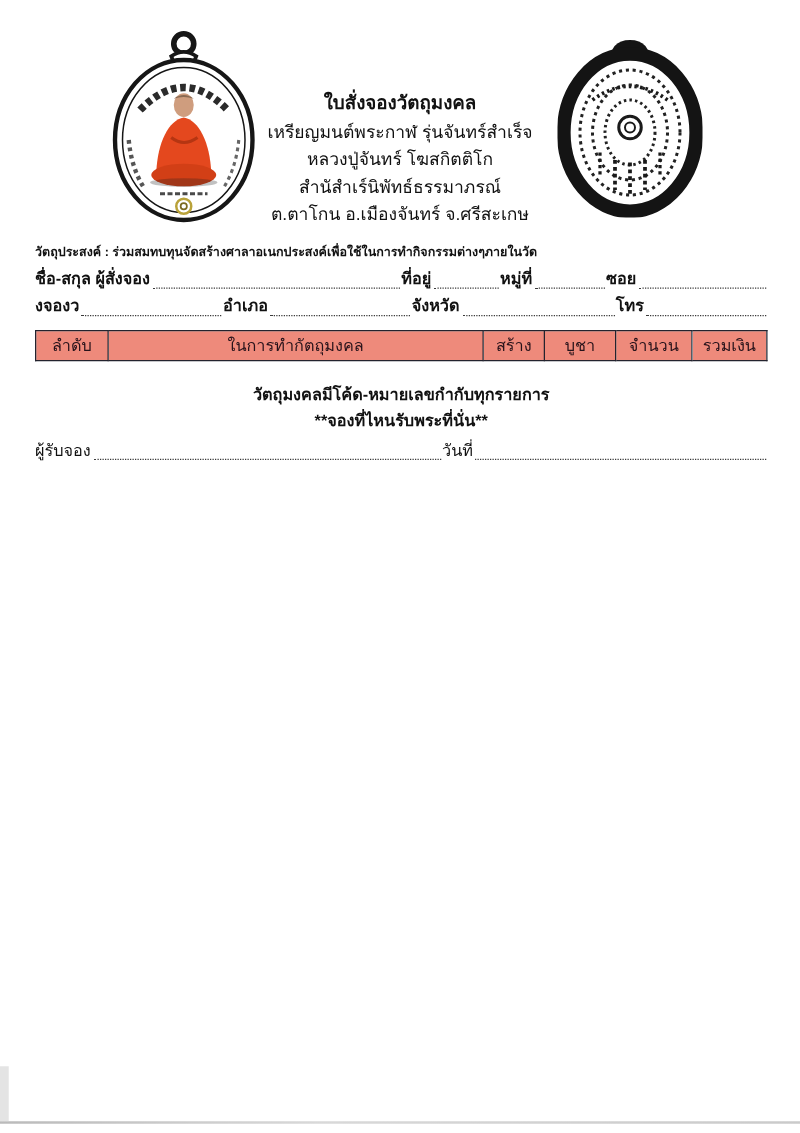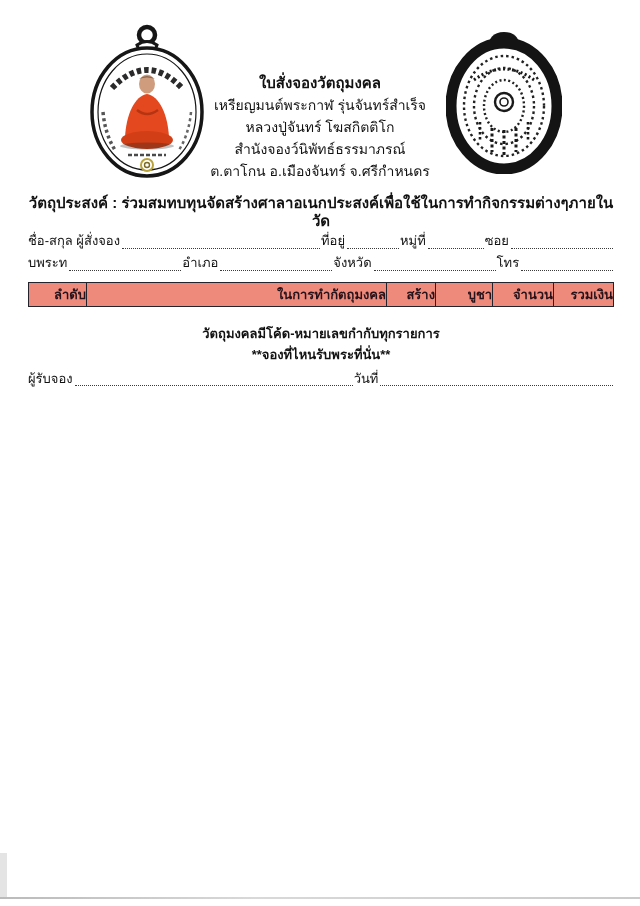--- a/index.html
+++ b/index.html
@@ -20,31 +20,31 @@
   .header{position:relative;height:190px;}
   .amulet{position:absolute;top:24px;}
   .amulet.left{left:88px;}
   .amulet.right{left:446px;top:26px;}
   .title-block{position:absolute;left:170px;width:300px;top:72px;text-align:center;color:#111;}
   .title-block .t1{font-size:15px;font-weight:bold;line-height:22px;}
   .title-block .tl{font-size:14px;line-height:22px;font-weight:500;}
 
   
   .body-col{padding:0 26px 0 28px;}
-  .purpose{font-size:15px;font-weight:600;color:#111;margin-top:4px;line-height:18px;text-align:center;}
-  .form-line{display:flex;align-items:flex-end;height:22px;font-size:13px;font-weight:400;color:#111;}
+  .purpose{font-size:10px;font-weight:600;color:#111;margin-top:4px;line-height:18px;}
+  .form-line{display:flex;align-items:flex-end;height:22px;font-size:13px;font-weight:700;color:#111;}
   .form-line .lbl{white-space:nowrap;padding-bottom:1px;}
   .dots{border-bottom:1.6px dotted #3a3a3a;height:13px;margin:0 1px 3px 2px;}
   .dots.grow{flex:1 1 auto;}
   .w200{width:198px;} .w55{width:52px;} .w58{width:56px;} .w115{width:112px;} .w125{width:122px;}
 
   
   table.order{border-collapse:collapse;width:585px;margin-top:8px;table-layout:fixed;}
   table.order th, table.order td{border:1.6px solid var(--border-dark);overflow:hidden;white-space:nowrap;}
-  table.order th{background:var(--table-header-bg);height:24px;font-size:13px;font-weight:700;color:#26121a;text-align:right;}
+  table.order th{background:var(--table-header-bg);height:24px;font-size:13px;font-weight:400;color:#26121a;}
 
   
   .footer{margin-top:16px;text-align:center;color:#111;}
   .footer .f1{font-size:13px;font-weight:600;line-height:21px;}
   .footer .f2{font-size:13px;font-weight:500;line-height:22px;}
   .footer .f3{font-size:13px;font-weight:600;line-height:21px;}
   .receiver-line{display:flex;align-items:flex-end;height:22px;font-size:13px;font-weight:500;color:#111;margin-top:2px;text-align:right;}
   .receiver-line .dots{margin-bottom:3px;}
   .w280{width:278px;}
 
@@ -75,22 +75,22 @@
       <ellipse cx="59" cy="122" rx="27" ry="3.5" fill="#222" opacity="0.28"></ellipse>
       <line x1="40" y1="131" x2="78" y2="131" stroke="#4a4a4a" stroke-width="2.5" stroke-dasharray="4 2"></line>
       <circle cx="59" cy="141" r="6" fill="#fff" stroke="#b9a23a" stroke-width="2"></circle>
       <circle cx="59" cy="141" r="2.5" fill="none" stroke="#7b6a22" stroke-width="1.4"></circle>
     </svg>
 
     <div class="title-block">
       <div class="t1">ใบสั่งจองวัตถุมงคล</div>
       <div class="tl">เหรียญมนต์พระกาฬ รุ่นจันทร์สำเร็จ</div>
       <div class="tl">หลวงปู่จันทร์ โฆสกิตติโก</div>
-      <div class="tl">สำนังจองว์นิพัทธ์ธรรมาภรณ์</div>
-      <div class="tl">ต.ตาโกน อ.เมืองจันทร์ จ.ศรีกำหนดร</div>
+      <div class="tl">สำนัสำเร์นิพัทธ์ธรรมาภรณ์</div>
+      <div class="tl">ต.ตาโกน อ.เมืองจันทร์ จ.ศรีสะเกษ</div>
     </div>
 
     <svg class="amulet right" width="116" height="148" viewBox="0 0 116 148">
       <path d="M42,24 Q42,6 58,6 Q74,6 74,24 L74,32 L42,32 Z" fill="#141414"></path>
       <ellipse cx="58" cy="80" rx="53" ry="63" fill="#fff" stroke="#141414" stroke-width="11"></ellipse>
       <path d="M28,54 Q58,32 88,54" fill="none" stroke="#1a1a1a" stroke-width="3" stroke-dasharray="2 2.5"></path>
       <ellipse cx="58" cy="80" rx="40" ry="50" fill="none" stroke="#222" stroke-width="2.4" stroke-dasharray="2.5 3"></ellipse>
       <ellipse cx="58" cy="80" rx="30" ry="38" fill="none" stroke="#222" stroke-width="2.4" stroke-dasharray="2.5 3"></ellipse>
       <ellipse cx="58" cy="80" rx="20" ry="26" fill="none" stroke="#222" stroke-width="2.4" stroke-dasharray="2 2.5"></ellipse>
       <circle cx="58" cy="76" r="9" fill="none" stroke="#1a1a1a" stroke-width="2.4"></circle>
@@ -111,21 +111,21 @@
       <span class="lbl">ชื่อ-สกุล ผู้สั่งจอง</span>
       <span class="dots w200"></span>
       <span class="lbl">ที่อยู่</span>
       <span class="dots w55"></span>
       <span class="lbl">หมู่ที่</span>
       <span class="dots w58"></span>
       <span class="lbl">ซอย</span>
       <span class="dots grow"></span>
     </div>
     <div class="form-line">
-      <span class="lbl">บพระท</span>
+      <span class="lbl">งจองว</span>
       <span class="dots w115"></span>
       <span class="lbl">อำเภอ</span>
       <span class="dots w115"></span>
       <span class="lbl">จังหวัด</span>
       <span class="dots w125"></span>
       <span class="lbl">โทร</span>
       <span class="dots grow"></span>
     </div>
 
     <table class="order">

